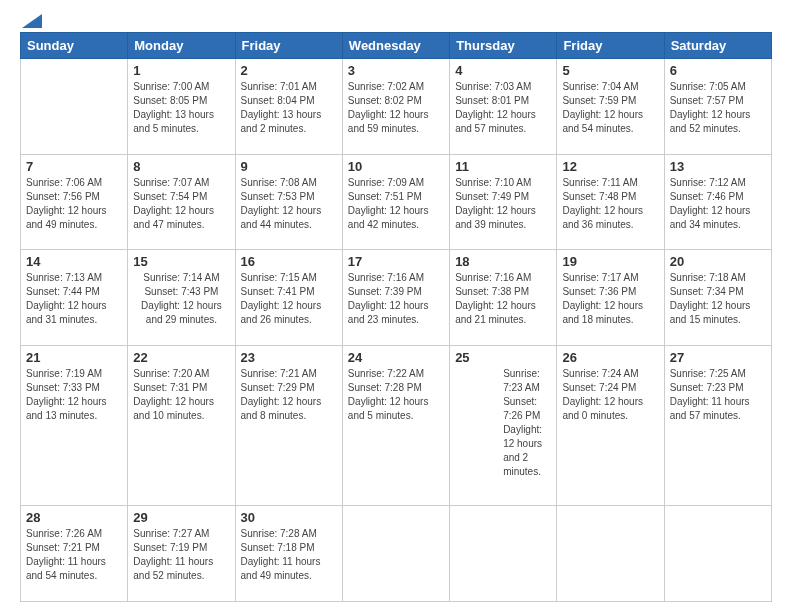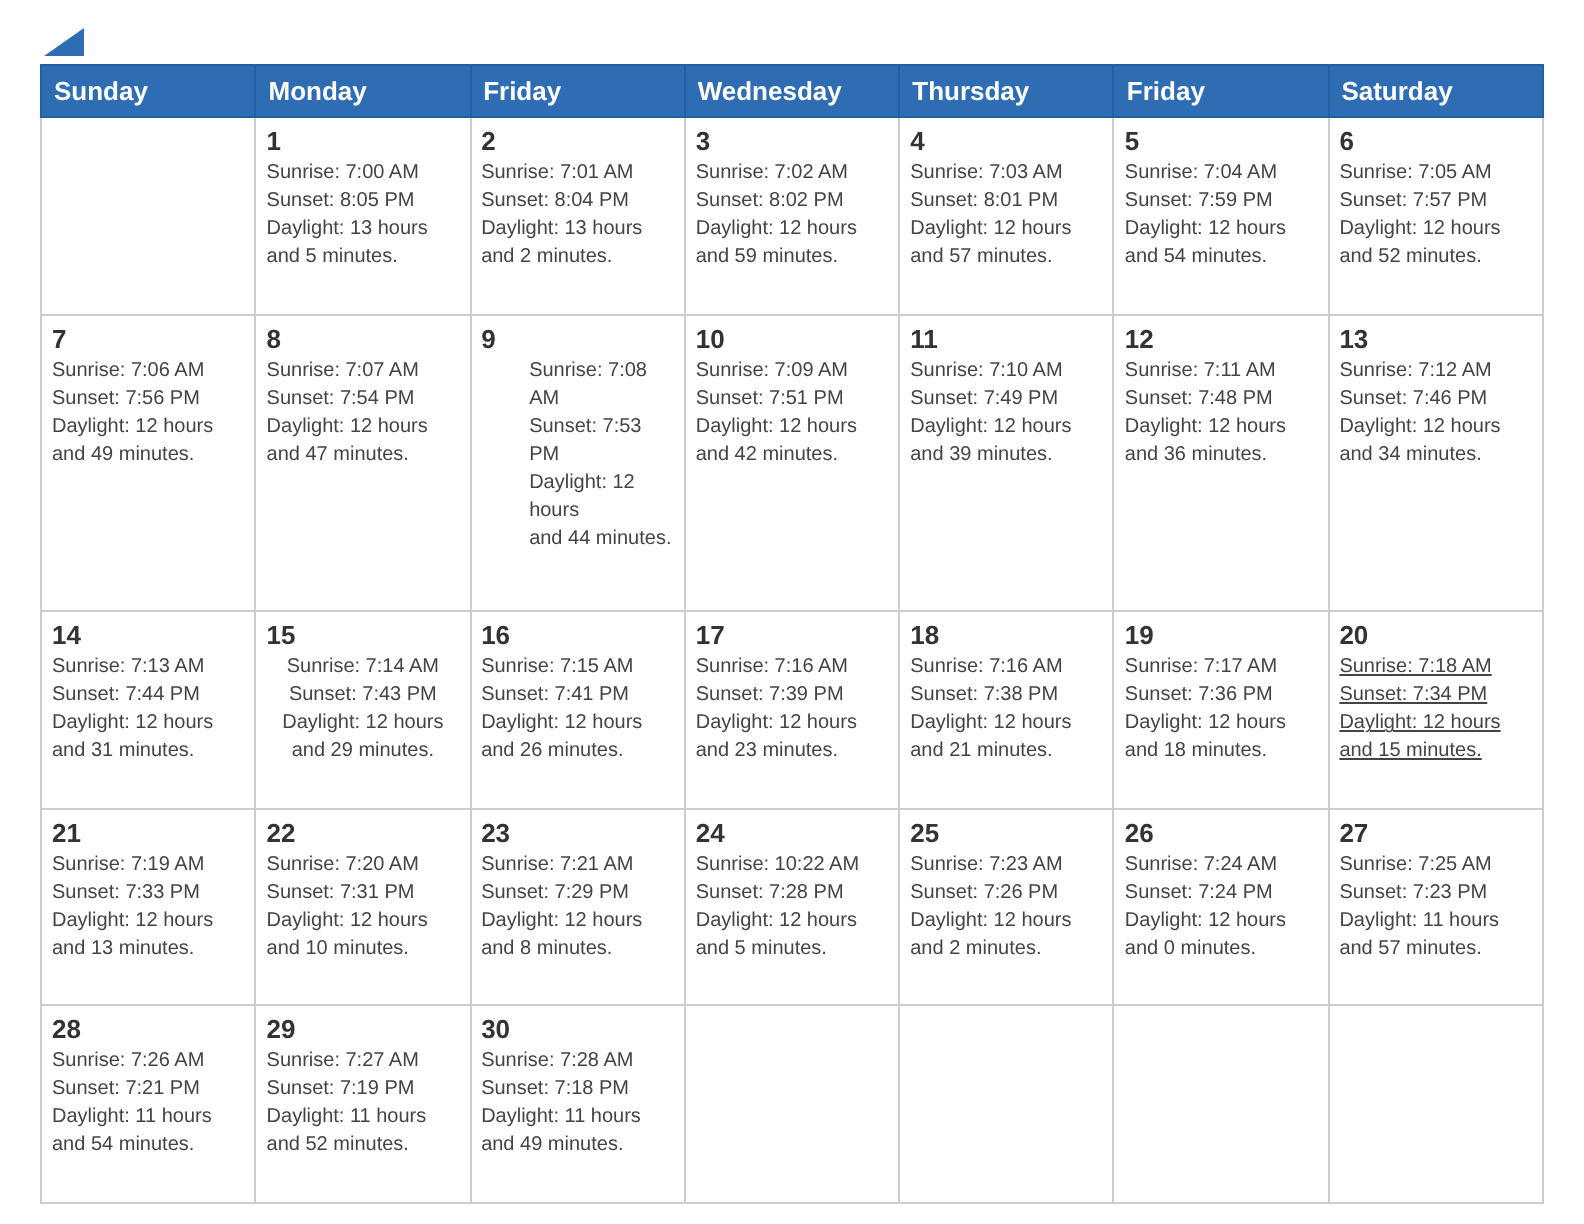--- a/index.html
+++ b/index.html
@@ -172,21 +172,21 @@
           </td>
           <td>
             <span class="day-number">8</span>
             <div class="day-info" style="white-space: pre-line;">Sunrise: 7:07 AM
 Sunset: 7:54 PM
 Daylight: 12 hours
 and 47 minutes.</div>
           </td>
           <td>
             <span class="day-number">9</span>
-            <div class="day-info" style="white-space: pre-line; margin-left: 24px;">Sunrise: 7:08 AM
+            <div class="day-info" style="white-space: pre-line;">Sunrise: 7:08 AM
 Sunset: 7:53 PM
 Daylight: 12 hours
 and 44 minutes.</div>
           </td>
           <td>
             <span class="day-number">10</span>
             <div class="day-info" style="white-space: pre-line;">Sunrise: 7:09 AM
 Sunset: 7:51 PM
 Daylight: 12 hours
 and 42 minutes.</div>
@@ -251,21 +251,21 @@
           </td>
           <td>
             <span class="day-number">19</span>
             <div class="day-info" style="white-space: pre-line;">Sunrise: 7:17 AM
 Sunset: 7:36 PM
 Daylight: 12 hours
 and 18 minutes.</div>
           </td>
           <td>
             <span class="day-number">20</span>
-            <div class="day-info" style="white-space: pre-line; text-decoration: underline;">Sunrise: 7:18 AM
+            <div class="day-info" style="white-space: pre-line;">Sunrise: 7:18 AM
 Sunset: 7:34 PM
 Daylight: 12 hours
 and 15 minutes.</div>
           </td>
         </tr>
         <tr>
           <td>
             <span class="day-number">21</span>
             <div class="day-info" style="white-space: pre-line;">Sunrise: 7:19 AM
 Sunset: 7:33 PM
@@ -281,28 +281,28 @@
           </td>
           <td>
             <span class="day-number">23</span>
             <div class="day-info" style="white-space: pre-line;">Sunrise: 7:21 AM
 Sunset: 7:29 PM
 Daylight: 12 hours
 and 8 minutes.</div>
           </td>
           <td>
             <span class="day-number">24</span>
-            <div class="day-info" style="white-space: pre-line;">Sunrise: 10:22 AM
+            <div class="day-info" style="white-space: pre-line;">Sunrise: 7:22 AM
 Sunset: 7:28 PM
 Daylight: 12 hours
 and 5 minutes.</div>
           </td>
           <td>
             <span class="day-number">25</span>
-            <div class="day-info" style="white-space: pre-line;">Sunrise: 7:23 AM
+            <div class="day-info" style="white-space: pre-line; margin-left: 48px;">Sunrise: 7:23 AM
 Sunset: 7:26 PM
 Daylight: 12 hours
 and 2 minutes.</div>
           </td>
           <td>
             <span class="day-number">26</span>
             <div class="day-info" style="white-space: pre-line;">Sunrise: 7:24 AM
 Sunset: 7:24 PM
 Daylight: 12 hours
 and 0 minutes.</div>

